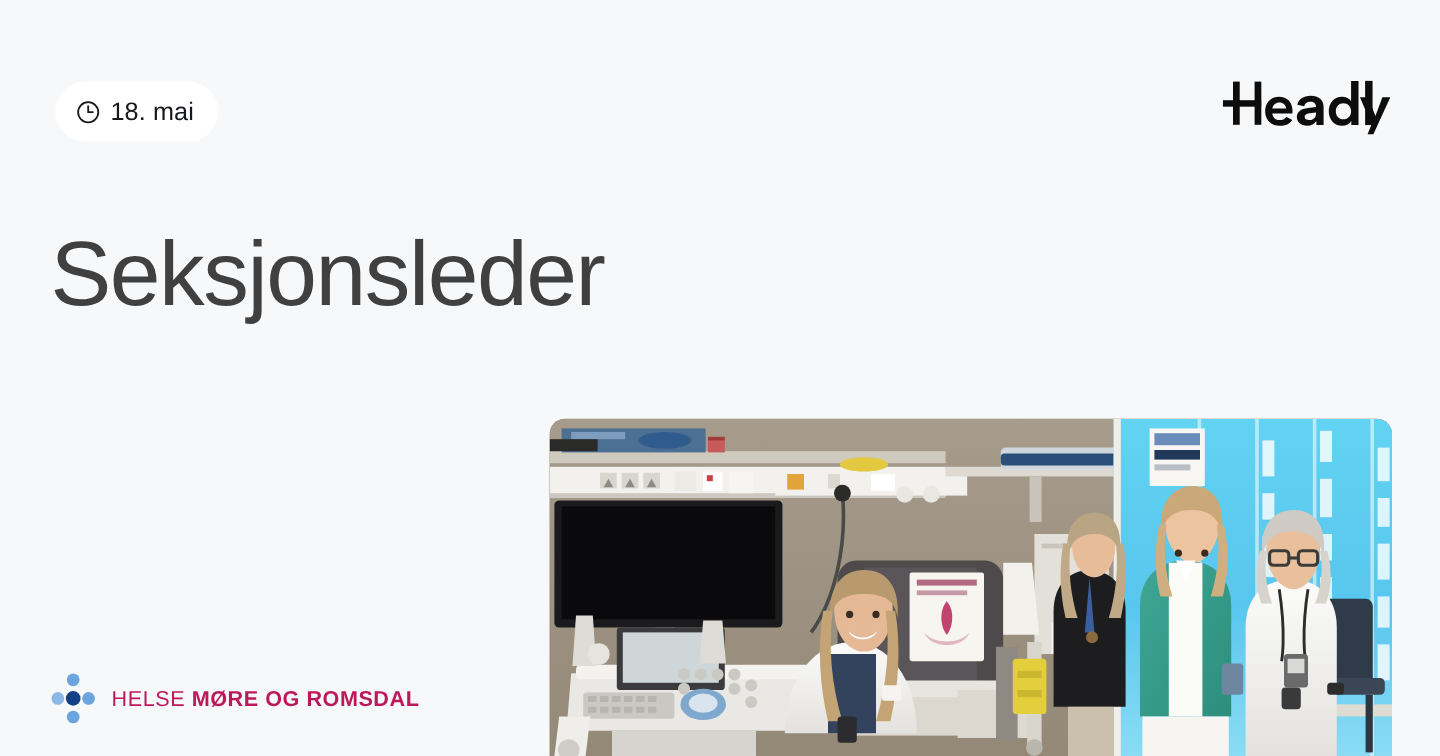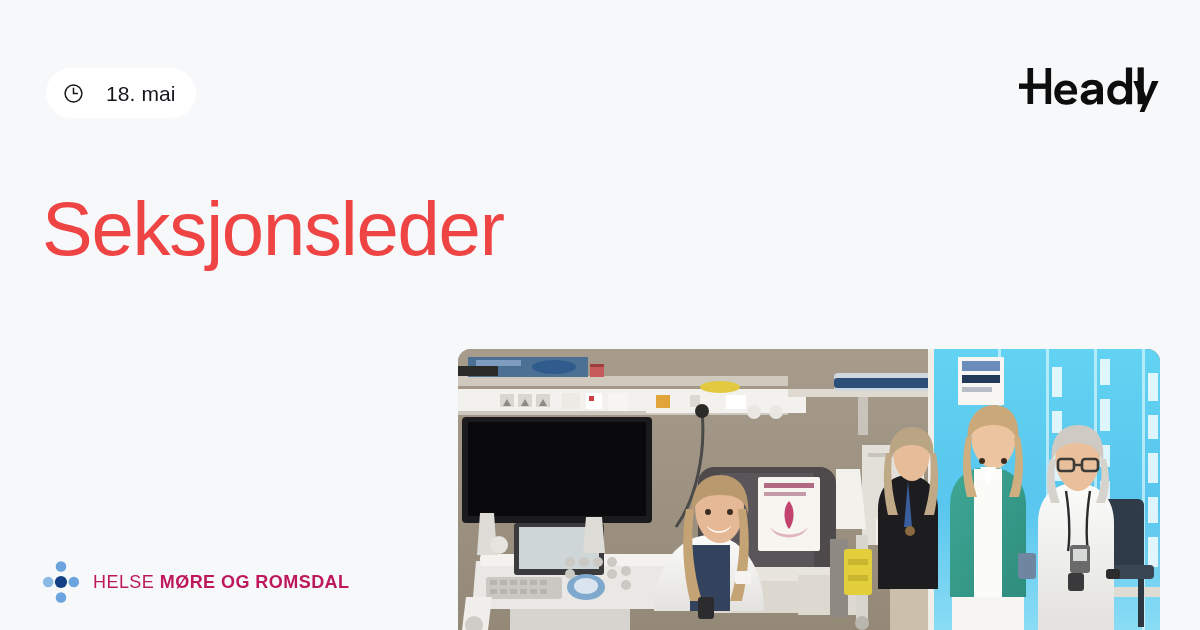--- a/index.html
+++ b/index.html
@@ -24,21 +24,21 @@
     height: 186px;
   }
 
   .date-badge {
     position: absolute;
     left: 46px;
     top: 68px;
     height: 50px;
     display: flex;
     align-items: center;
-    gap: 22px;
+    gap: 8px;
     padding: 0 20px 0 17px;
     background: #ffffff;
     border-radius: 25px;
   }
 
   .clock-icon {
     width: 21px;
     height: 21px;
     display: block;
     flex: 0 0 auto;
@@ -66,21 +66,21 @@
   
   .page-title {
     position: absolute;
     left: 42px;
     top: 188px;
     width: 700px;
     font-size: 76px;
     font-weight: 300;
     line-height: 1.08;
     letter-spacing: -1.2px;
-    color: #ef4444;
+    color: #404040;
   }
 
   
   .hero {
     position: absolute;
     left: 458px;
     top: 349px;
     width: 702px;
     height: 281px;
     border-radius: 13px 13px 0 0;

